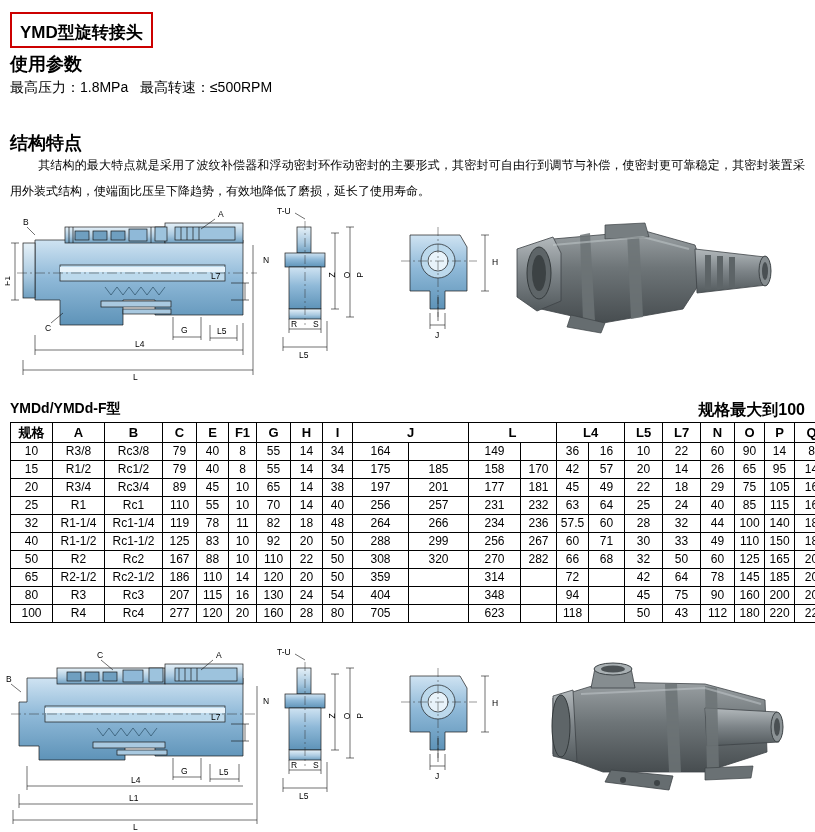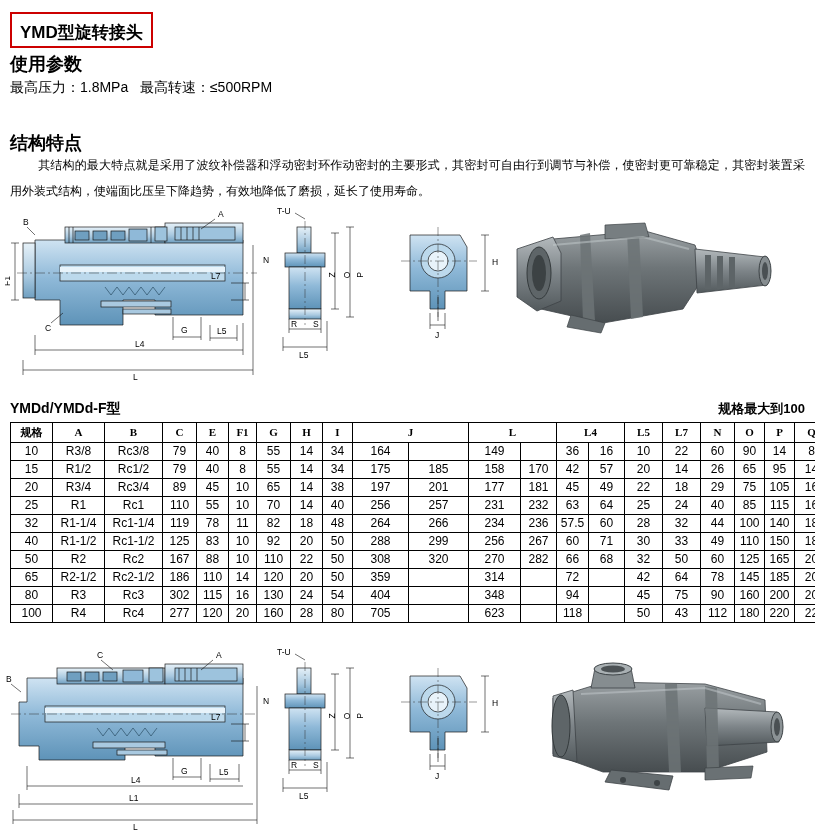--- a/index.html
+++ b/index.html
@@ -36,43 +36,42 @@
     width:795px;left:10px;text-align:justify;
   }
   .para .indent{display:inline-block;width:28px;}
 
   
   .fig{position:absolute;}
   .fig svg{display:block;}
 
   
   .tbl-caption-left{position:absolute;left:10px;top:400px;font-size:14px;font-weight:bold;text-align:center;}
-  .tbl-caption-right{position:absolute;right:10px;top:400px;font-size:13px;font-weight:bold;}
+  .tbl-caption-right{position:absolute;right:10px;top:400px;font-size:16px;font-weight:bold;}
 
   
   table.spec{
     position:absolute;left:10px;top:422px;
     border-collapse:collapse;
     width:795px;
     font-size:12px;
     table-layout:fixed;
   }
   table.spec th, table.spec td{
     border:1px solid #000;
     text-align:center;
     height:17px;
     padding:0;
     font-weight:normal;
     line-height:15px;
   }
   table.spec thead th{
     font-weight:bold;
     height:19px;
-    font-size:11px;
-    font-family:Liberation Serif, serif;
+    font-size:13px;
   }
   
   table.spec col.c0{width:42px;}
   table.spec col.c1{width:52px;}
   table.spec col.c2{width:58px;}
   table.spec col.c3{width:34px;}
   table.spec col.c4{width:32px;}
   table.spec col.c5{width:28px;}
   table.spec col.c6{width:34px;}
   table.spec col.c7{width:32px;}
@@ -535,21 +534,21 @@
           <td>185</td>
           <td>20</td>
           <td>18</td>
           <td>6</td>
           <td>18</td>
         </tr>
         <tr>
           <td>80</td>
           <td>R3</td>
           <td>Rc3</td>
-          <td>302</td>
+          <td>207</td>
           <td>115</td>
           <td>16</td>
           <td>130</td>
           <td>24</td>
           <td>54</td>
           <td>404</td>
           <td></td>
           <td>348</td>
           <td></td>
           <td>94</td>

